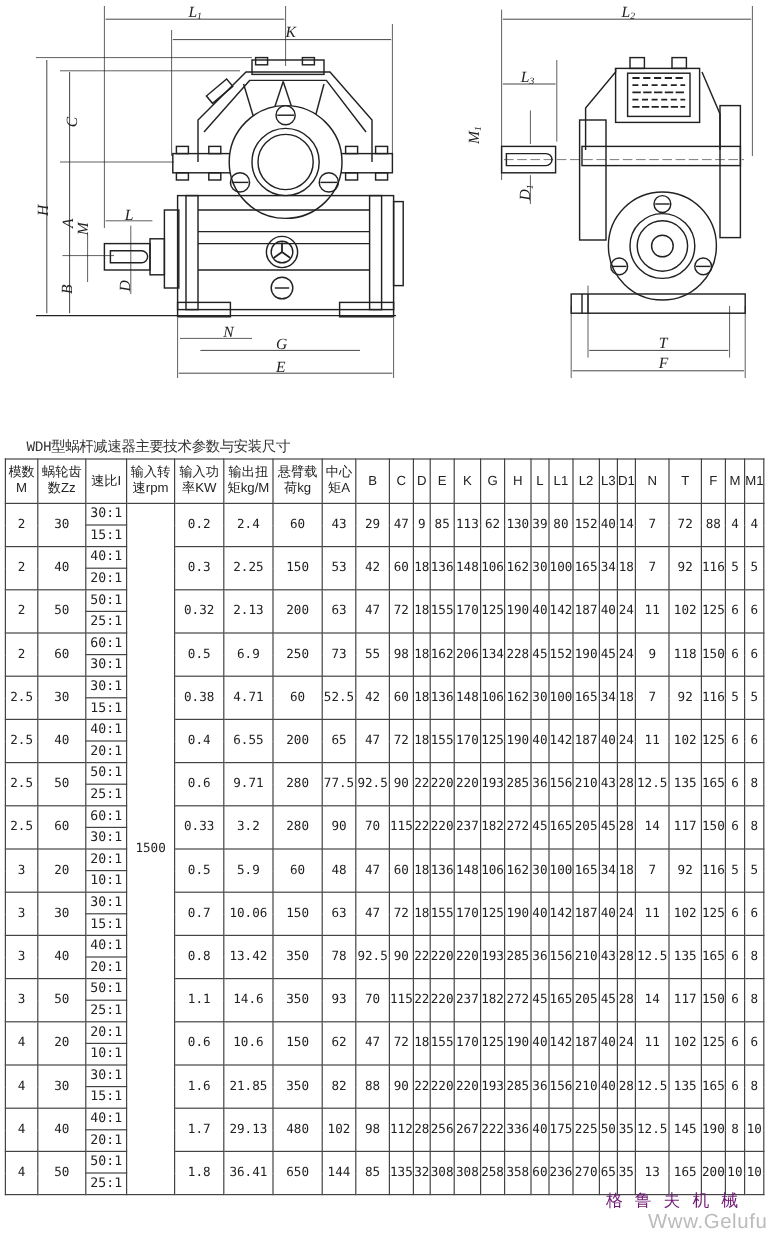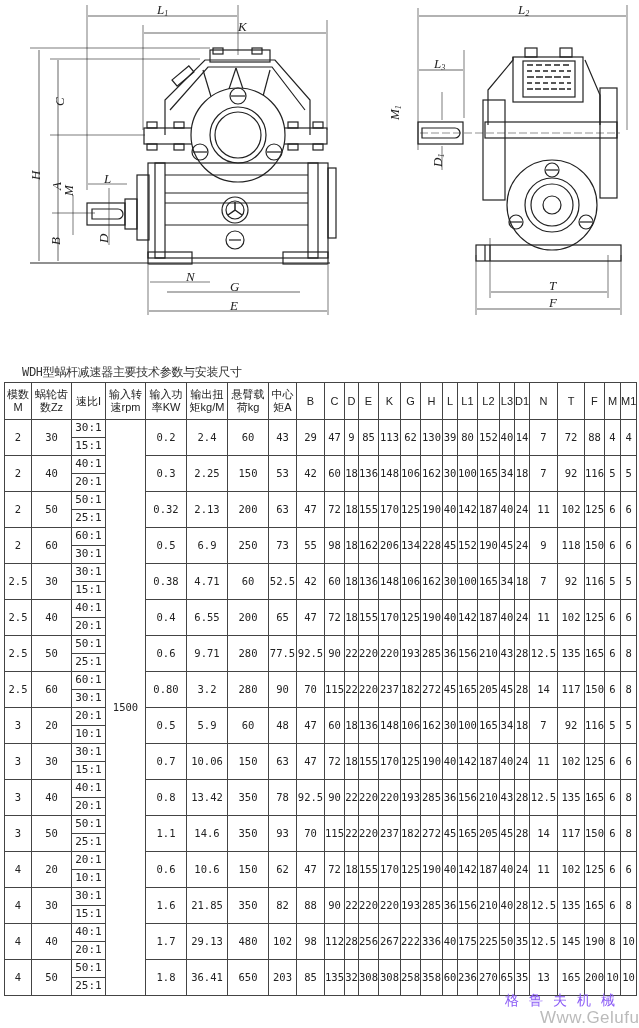--- a/index.html
+++ b/index.html
@@ -5,21 +5,21 @@
   html,body{margin:0;padding:0;background:#fff;}
   body{width:639px;height:1028px;position:relative;overflow:hidden;font-family:"DejaVu Sans Mono","Liberation Mono",monospace;color:#222;}
   .drawing{position:absolute;left:0;top:0;width:639px;height:360px;}
   .caption{position:absolute;left:22px;top:364px;font-size:12px;color:#333;letter-spacing:-0.3px;font-family:Liberation Mono, monospace;}
   table.spec{position:absolute;left:4px;top:382px;border-collapse:collapse;table-layout:fixed;font-size:10.5px;}
   table.spec td{border:1.5px solid #444;padding:0;text-align:center;vertical-align:middle;line-height:1.15;overflow:hidden;white-space:nowrap;}
   table.spec tr.hdr td{height:36px;font-size:11px;white-space:normal;font-family:Liberation Sans, sans-serif;}
   table.spec tr.sub td{height:17px;}
   td.ratio{font-size:11px;}
   .wm{position:absolute;left:540px;top:1008px;font-family:"Liberation Sans",sans-serif;font-size:17px;color:#bbb;letter-spacing:0.5px;}
-  .wm-cn{position:absolute;left:505px;top:992px;font-size:14px;color:#8b5cf6;font-family:"DejaVu Sans",sans-serif;letter-spacing:10px;text-align:center;}
+  .wm-cn{position:absolute;left:505px;top:992px;font-size:14px;color:#701a75;font-family:"DejaVu Sans",sans-serif;letter-spacing:10px;text-align:center;}
   svg text{font-family:"Liberation Serif",serif;font-style:italic;}
 </style>
 </head>
 <body>
 
 <svg class="drawing" viewBox="0 0 639 360" width="639" height="360">
   <g stroke="#222" fill="none" stroke-width="1.2">
 
     <line x1="87" y1="5" x2="87" y2="190" stroke-width="0.6"></line>
     <line x1="238" y1="5" x2="238" y2="55" stroke-width="0.6"></line>
@@ -433,21 +433,21 @@
         <td rowspan="2">6</td>
         <td rowspan="2">8</td>
       </tr>
       <tr class="sub">
         <td class="ratio">25:1</td>
       </tr>
       <tr class="sub">
         <td rowspan="2">2.5</td>
         <td rowspan="2">60</td>
         <td class="ratio">60:1</td>
-        <td rowspan="2">0.80</td>
+        <td rowspan="2">0.33</td>
         <td rowspan="2">3.2</td>
         <td rowspan="2">280</td>
         <td rowspan="2">90</td>
         <td rowspan="2">70</td>
         <td rowspan="2">115</td>
         <td rowspan="2">22</td>
         <td rowspan="2">220</td>
         <td rowspan="2">237</td>
         <td rowspan="2">182</td>
         <td rowspan="2">272</td>
@@ -668,21 +668,21 @@
       <tr class="sub">
         <td class="ratio">20:1</td>
       </tr>
       <tr class="sub">
         <td rowspan="2">4</td>
         <td rowspan="2">50</td>
         <td class="ratio">50:1</td>
         <td rowspan="2">1.8</td>
         <td rowspan="2">36.41</td>
         <td rowspan="2">650</td>
-        <td rowspan="2">203</td>
+        <td rowspan="2">144</td>
         <td rowspan="2">85</td>
         <td rowspan="2">135</td>
         <td rowspan="2">32</td>
         <td rowspan="2">308</td>
         <td rowspan="2">308</td>
         <td rowspan="2">258</td>
         <td rowspan="2">358</td>
         <td rowspan="2">60</td>
         <td rowspan="2">236</td>
         <td rowspan="2">270</td>

